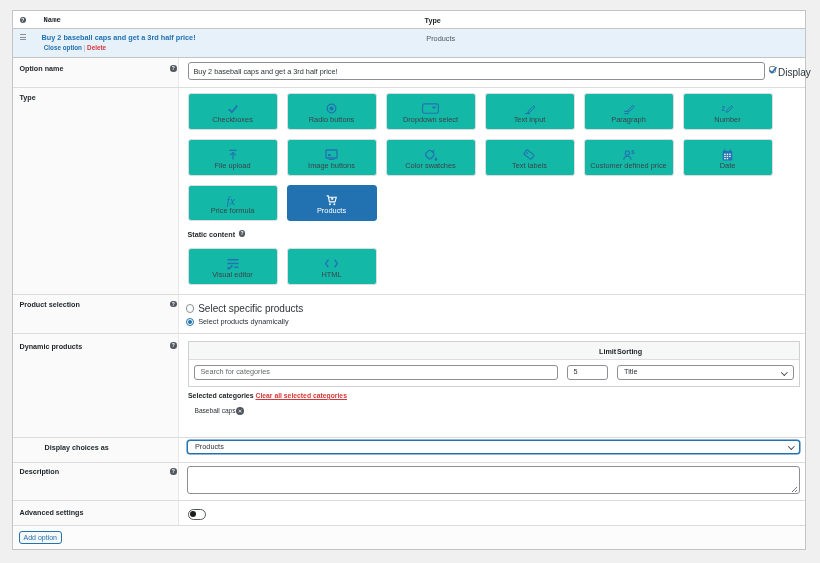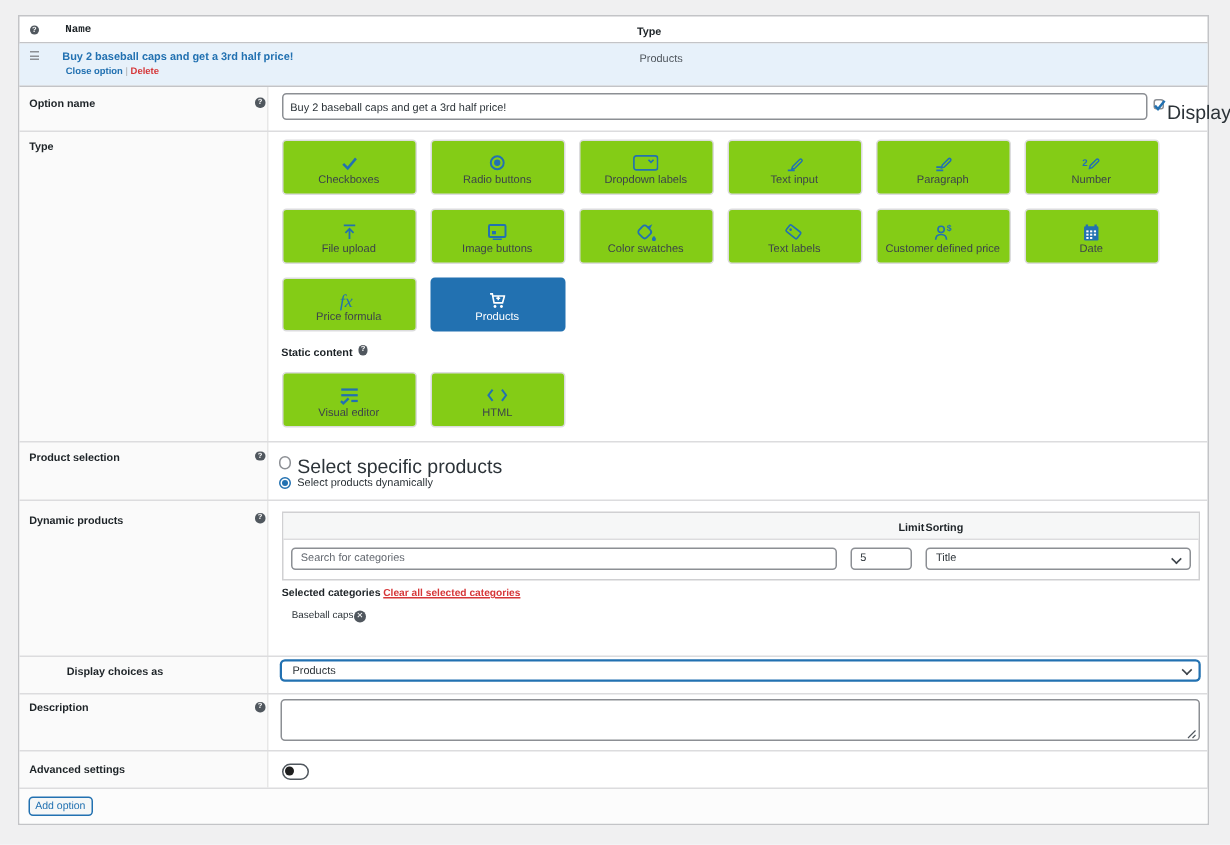--- a/index.html
+++ b/index.html
@@ -5,21 +5,21 @@
 * { margin:0; padding:0; box-sizing:border-box; }
 html,body { width:820px; height:563px; background:#f0f0f1; font-family:"Liberation Sans", sans-serif; position:relative; overflow:hidden; }
 .abs { position:absolute; }
 .card { position:absolute; left:12px; top:10px; width:794px; height:540px; background:#fff; border:1px solid #c3c4c7; }
 .b { font-weight:bold; }
 .lbl { position:absolute; font-weight:bold; font-size:7.2px; color:#1d2327; }
 .help { position:absolute; width:6.6px; height:6.6px; border-radius:50%; background:#50575e; color:#fff; font-size:5px; font-weight:bold; text-align:center; line-height:6.8px; }
 .inp { position:absolute; background:#fff; border:1px solid #8c8f94; border-radius:3px; font-size:7.3px; color:#2c3338; }
 .vline { position:absolute; left:178px; width:1px; background:#e7e7e7; }
 .hline { position:absolute; left:13px; width:792px; height:1px; background:#dcdcde; }
-.tbtn { position:absolute; width:90px; height:36.5px; background:#84cc16; border:1px solid #dcdcde; border-radius:3px; text-align:center; }
+.tbtn { position:absolute; width:90px; height:36.5px; background:#14b8a6; border:1px solid #dcdcde; border-radius:3px; text-align:center; }
 .tbtn .ic { position:absolute; top:8px; left:0; width:100%; height:13px; display:flex; align-items:center; justify-content:center; }
 .tbtn .tl { position:absolute; bottom:4.6px; width:100%; font-size:7.4px; color:#3c434a; text-align:center; }
 .tbtn.sel { background:#2271b1; border-color:#2271b1; }
 .tbtn.sel .tl { color:#fff; }
 .chev { display:inline-block; width:4.6px; height:4.6px; border-right:1.1px solid #3c434a; border-bottom:1.1px solid #3c434a; transform:rotate(45deg); }
 </style>
 </head>
 <body>
 <div class="card"></div>
 
@@ -40,21 +40,21 @@
 <div class="abs" style="left:426.3px; top:34px; font-size:7.3px; color:#50575e;">Products</div>
 <div class="abs" style="left:13px; top:57px; width:792px; height:1px; background:#c3c4c7;"></div>
 
 <div class="lbl" style="left:19.5px; top:64.2px;">Option name</div>
 <div class="help" style="left:170px; top:65.3px;">?</div>
 <div class="inp" style="left:187.5px; top:62px; width:577px; height:18px; line-height:18.5px; padding-left:5px;">Buy 2 baseball caps and get a 3rd half price!</div>
 <div class="abs" style="left:768.5px; top:66.3px; width:7px; height:7px; border:1px solid #8c8f94; border-radius:2px; background:#fff;"></div>
 <svg class="abs" style="left:768px; top:64.5px;" width="10" height="10" viewBox="0 0 10 10">
     <path d="M2 5.4 l2 2.3 L8.4 2.2" stroke="#2271b1" stroke-width="1.6" fill="none"></path>
   </svg>
-<div class="abs" style="left:778px; top:66.6px; font-size:13px; color:#2c3338;">Display</div>
+<div class="abs" style="left:778px; top:66.6px; font-size:10px; color:#2c3338;">Display</div>
 <div class="hline" style="top:87px;"></div>
 
 <div class="lbl" style="left:19.5px; top:93.2px;">Type</div>
 <div class="tbtn " style="left:187.5px; top:93px;">
     <div class="ic">
       <svg width="12" height="10" viewBox="0 0 12 10">
         <path d="M1.8 5.2 l3 3 L10.3 1.6" stroke="#2271b1" stroke-width="1.7" fill="none"></path>
       </svg>
     </div>
     <div class="tl">Checkboxes</div>
@@ -68,21 +68,21 @@
     </div>
     <div class="tl">Radio buttons</div>
   </div>
 <div class="tbtn " style="left:385.5px; top:93px;">
     <div class="ic">
       <svg width="17" height="11" viewBox="0 0 17 11">
         <rect x="0.6" y="0.9" width="15.8" height="9.3" rx="1.6" stroke="#2271b1" stroke-width="1.1" fill="none"></rect>
         <path d="M10.3 3.5 l1.7 1.7 1.7 -1.7" stroke="#2271b1" stroke-width="1.1" fill="none"></path>
       </svg>
     </div>
-    <div class="tl">Dropdown labels</div>
+    <div class="tl">Dropdown select</div>
   </div>
 <div class="tbtn " style="left:484.5px; top:93px;">
     <div class="ic">
       <svg width="12" height="12" viewBox="0 0 12 12">
         <path d="M1.2 10.6 h4.6" stroke="#2271b1" stroke-width="1.1"></path>
         <path d="M4.4 8 L9.1 3.3 a0.95 0.95 0 0 1 1.35 1.35 L5.7 9.4 L3.8 9.9 Z" fill="none" stroke="#2271b1" stroke-width="1"></path>
       </svg>
     </div>
     <div class="tl">Text input</div>
   </div>
@@ -216,21 +216,21 @@
     </div>
     <div class="tl">HTML</div>
   </div>
 <div class="lbl" style="left:187.5px; top:229.7px;">Static content</div>
 <div class="help" style="left:238.8px; top:230.2px;">?</div>
 <div class="hline" style="top:294px;"></div>
 
 <div class="lbl" style="left:19.5px; top:300.3px;">Product selection</div>
 <div class="help" style="left:170px; top:300.8px;">?</div>
 <div class="abs" style="left:185.5px; top:304px; width:8.6px; height:8.6px; border:1px solid #8c8f94; border-radius:50%; background:#fff;"></div>
-<div class="abs" style="left:198.2px; top:303.4px; font-size:13px; color:#2c3338;text-align:center;">Select specific products</div>
+<div class="abs" style="left:198.2px; top:303.4px; font-size:10px; color:#2c3338;text-align:center;">Select specific products</div>
 <div class="abs" style="left:185.5px; top:317.5px; width:8.6px; height:8.6px; border:1px solid #2271b1; border-radius:50%; background:#fff;"></div>
 <div class="abs" style="left:187.8px; top:319.8px; width:4px; height:4px; border-radius:50%; background:#2271b1;"></div>
 <div class="abs" style="left:198.2px; top:316.9px; font-size:7.3px; color:#2c3338;">Select products dynamically</div>
 <div class="hline" style="top:333px;"></div>
 
 <div class="lbl" style="left:19.5px; top:341.8px;">Dynamic products</div>
 <div class="help" style="left:170px; top:342.3px;">?</div>
 <div class="abs" style="left:187.5px; top:341px; width:612px; height:45.5px; border:1px solid #d0d0d2; background:#fff;"></div>
 <div class="abs" style="left:188.5px; top:342px; width:610px; height:16.5px; background:#f6f7f7;"></div>
 <div class="abs" style="left:188.5px; top:358.5px; width:610px; height:1px; background:#dcdcde;"></div>

